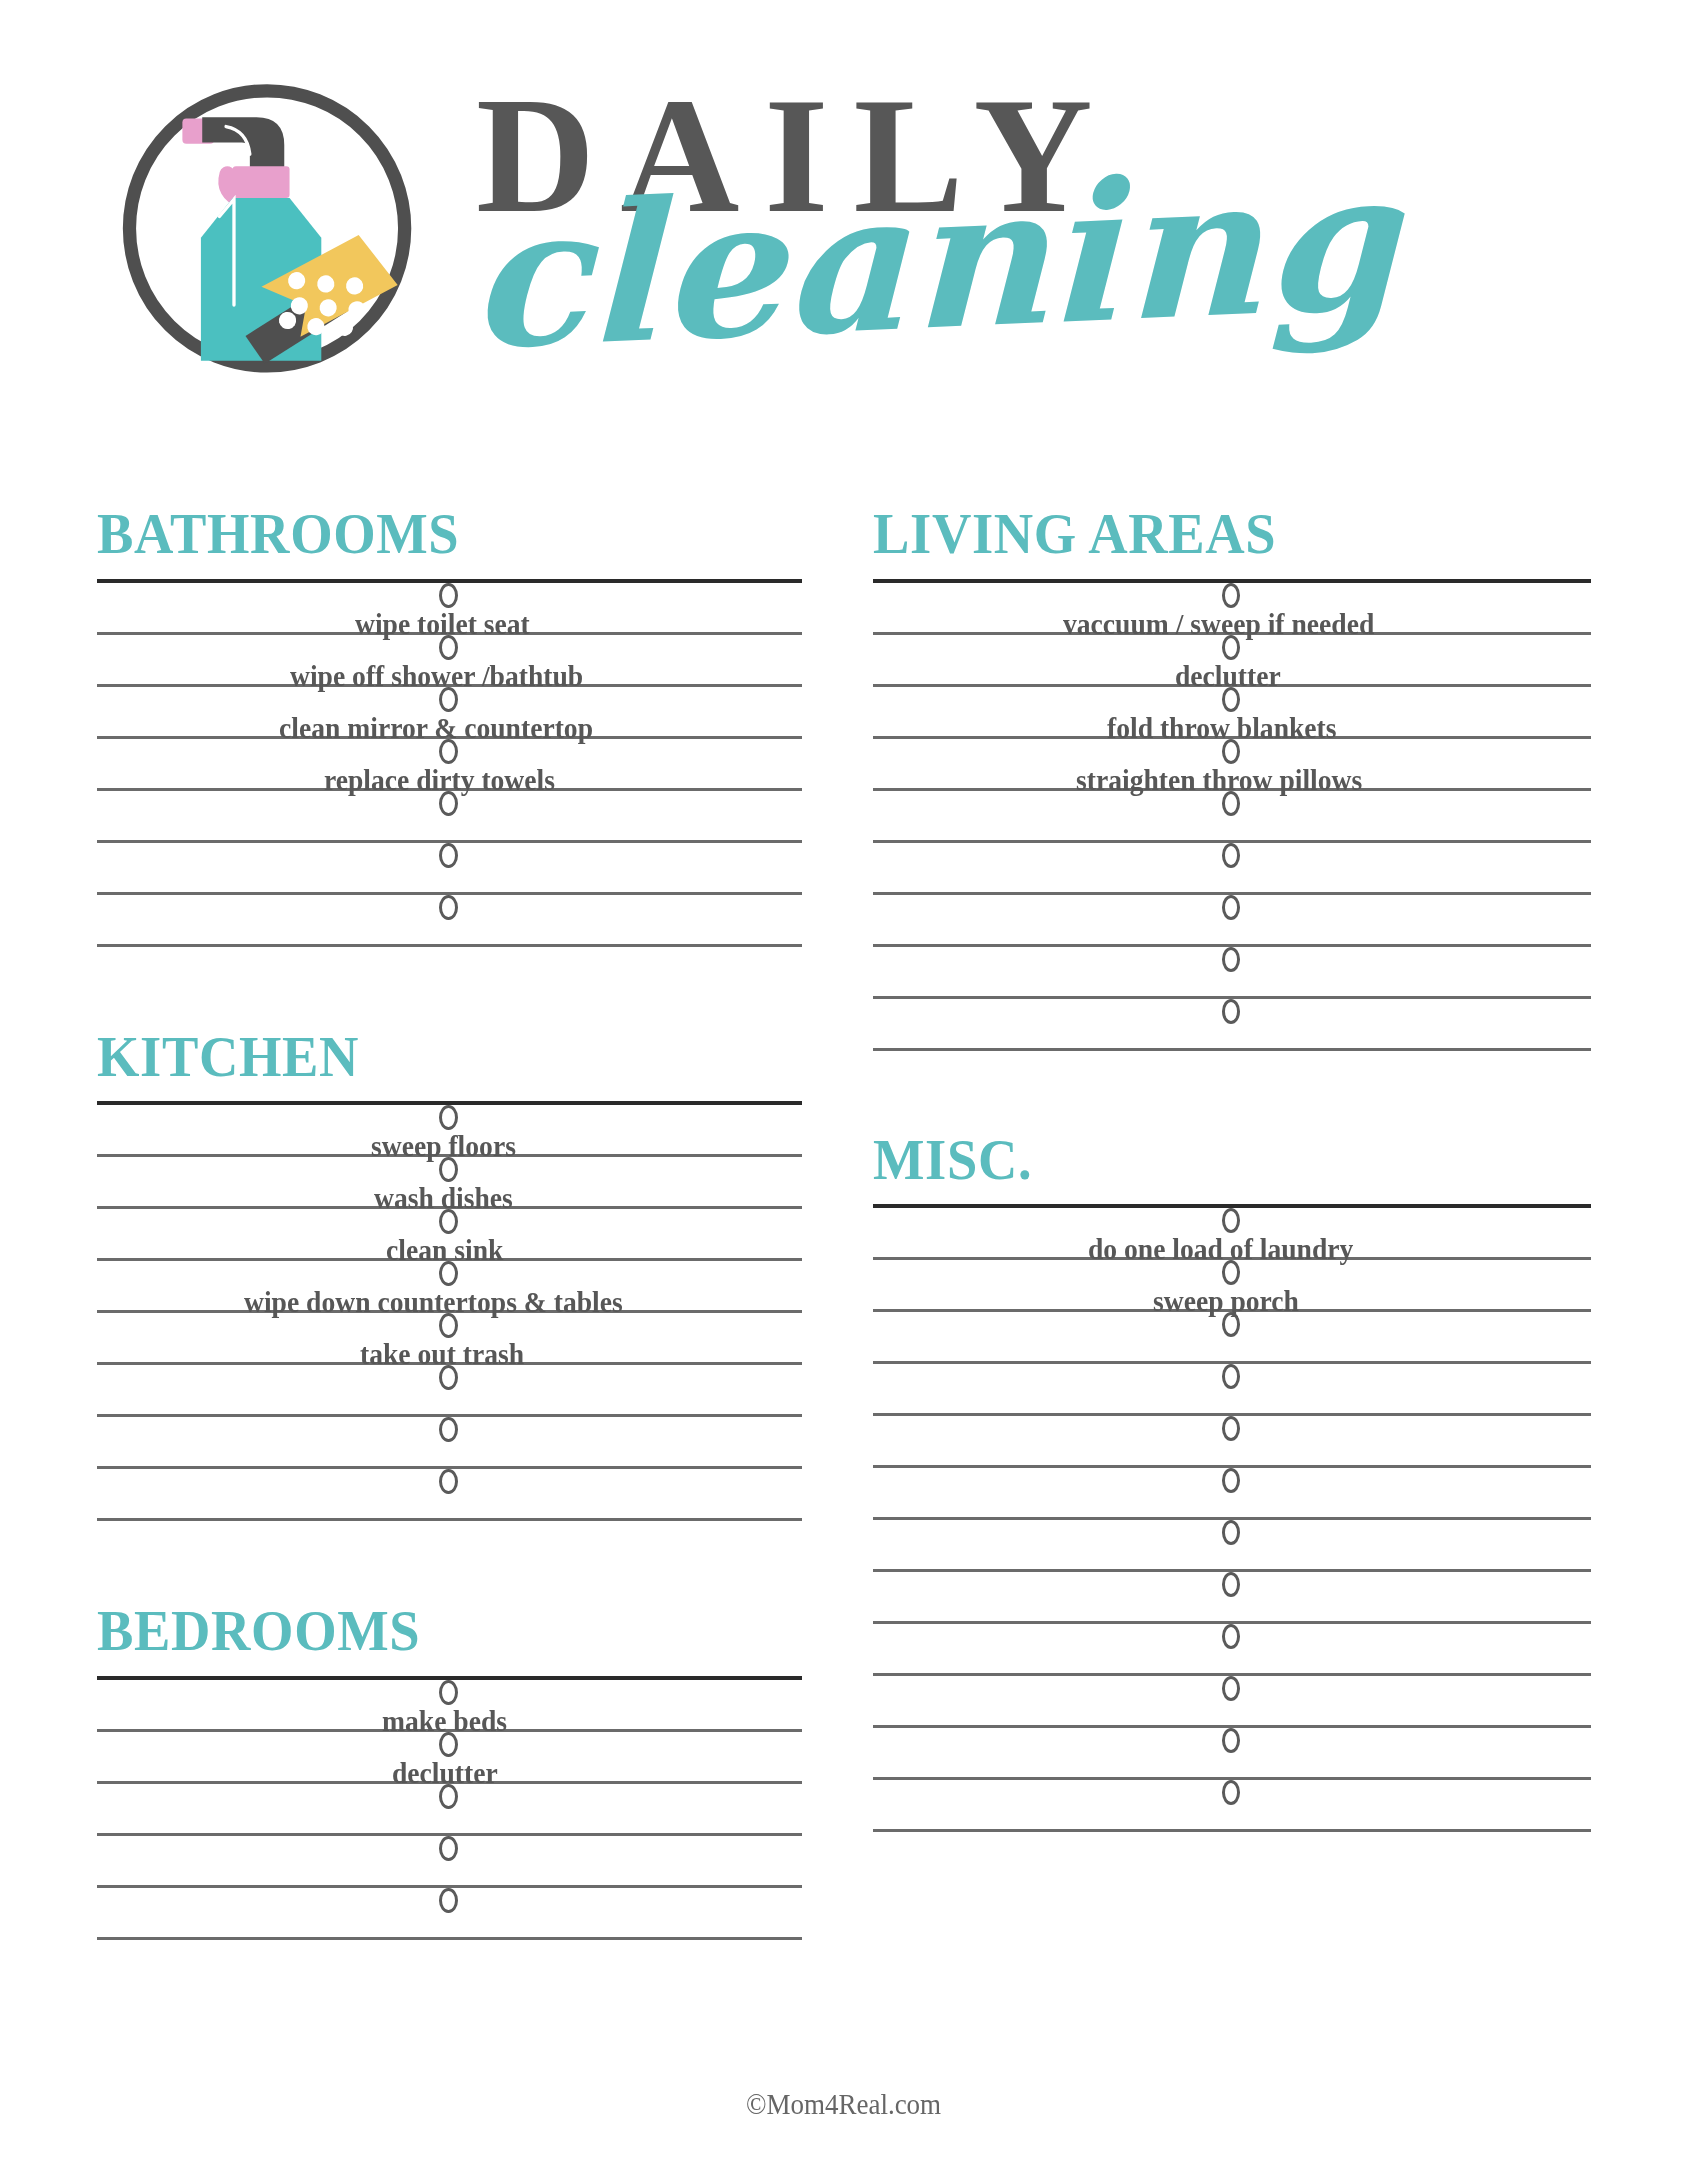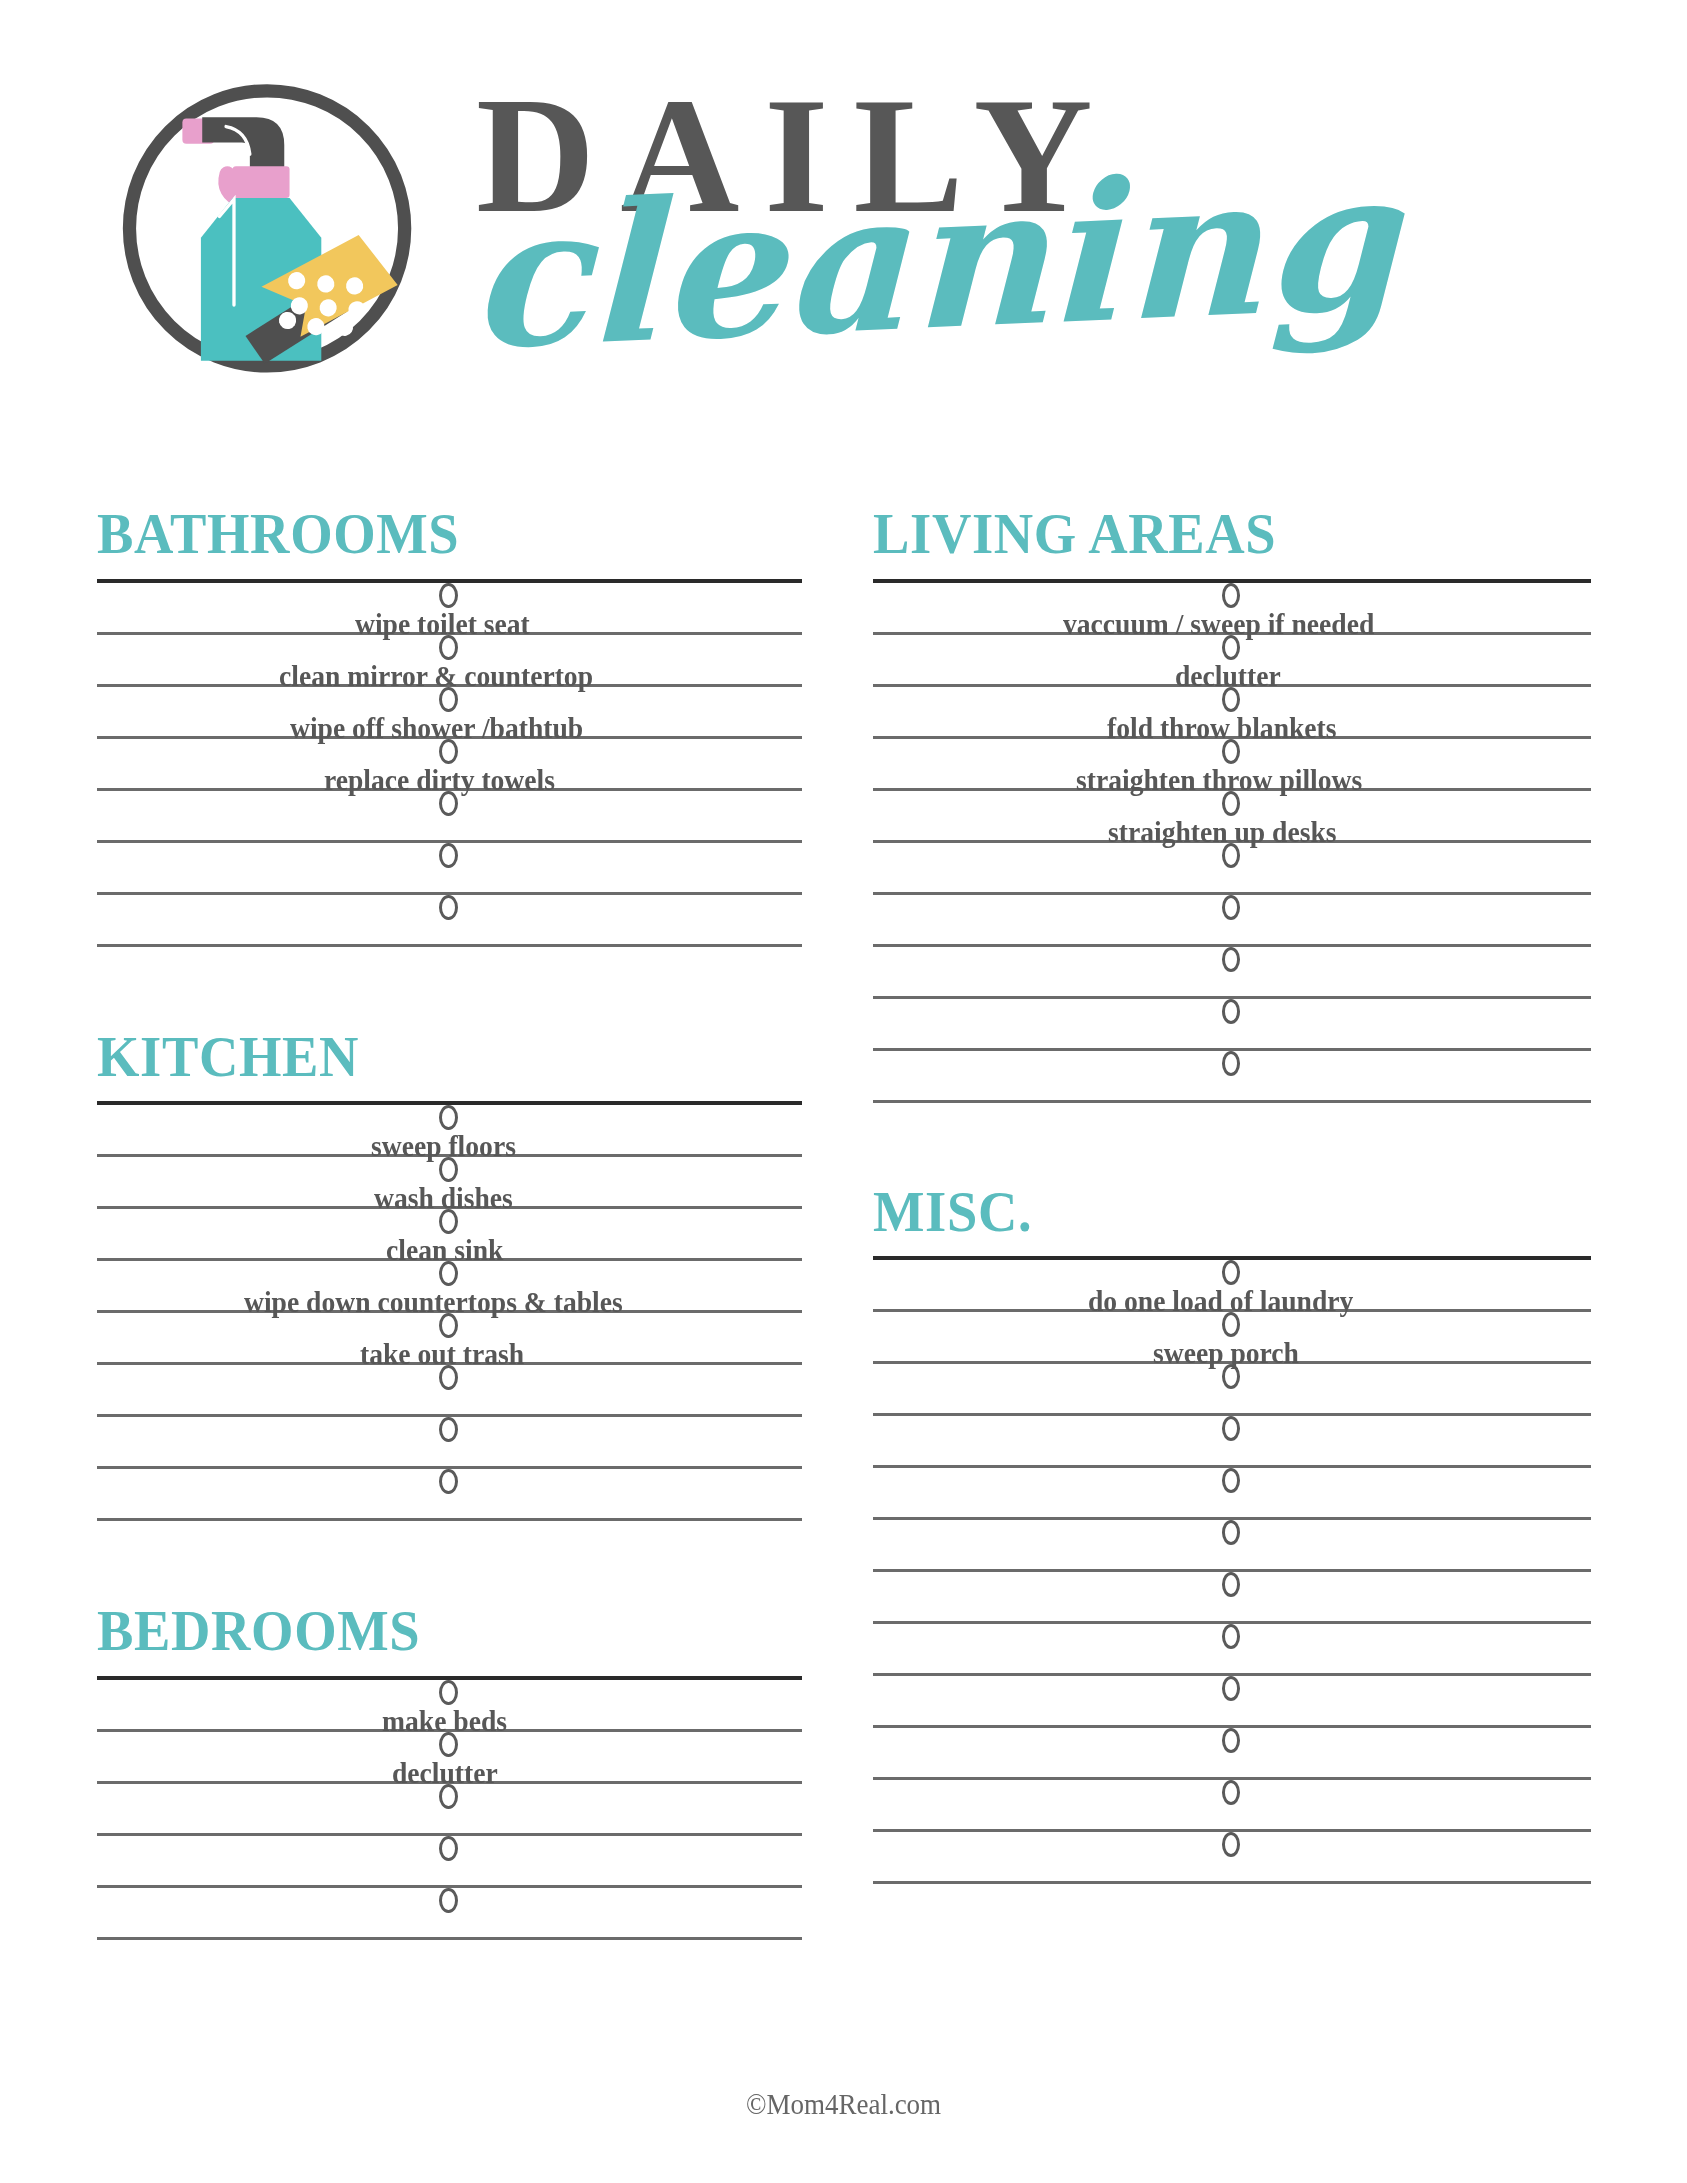--- a/index.html
+++ b/index.html
@@ -199,25 +199,25 @@
   <div class="col col-left" id="col-left">
       <div class="section">
         <div class="section-title">BATHROOMS</div>
         <ul class="list">
           <li class="row">
             <span class="bullet"></span>
             <span class="row-text">wipe toilet seat</span>
           </li>
           <li class="row">
             <span class="bullet"></span>
+            <span class="row-text">wipe off shower /bathtub</span>
+          </li>
+          <li class="row">
+            <span class="bullet"></span>
             <span class="row-text">clean mirror &amp; countertop</span>
-          </li>
-          <li class="row">
-            <span class="bullet"></span>
-            <span class="row-text">wipe off shower /bathtub</span>
           </li>
           <li class="row">
             <span class="bullet"></span>
             <span class="row-text">replace dirty towels</span>
           </li>
           <li class="row">
             <span class="bullet"></span>
             <span class="row-text"></span>
           </li>
           <li class="row">
@@ -310,24 +310,20 @@
           <li class="row">
             <span class="bullet"></span>
             <span class="row-text">fold throw blankets</span>
           </li>
           <li class="row">
             <span class="bullet"></span>
             <span class="row-text">straighten throw pillows</span>
           </li>
           <li class="row">
             <span class="bullet"></span>
-            <span class="row-text">straighten up desks</span>
-          </li>
-          <li class="row">
-            <span class="bullet"></span>
             <span class="row-text"></span>
           </li>
           <li class="row">
             <span class="bullet"></span>
             <span class="row-text"></span>
           </li>
           <li class="row">
             <span class="bullet"></span>
             <span class="row-text"></span>
           </li>

